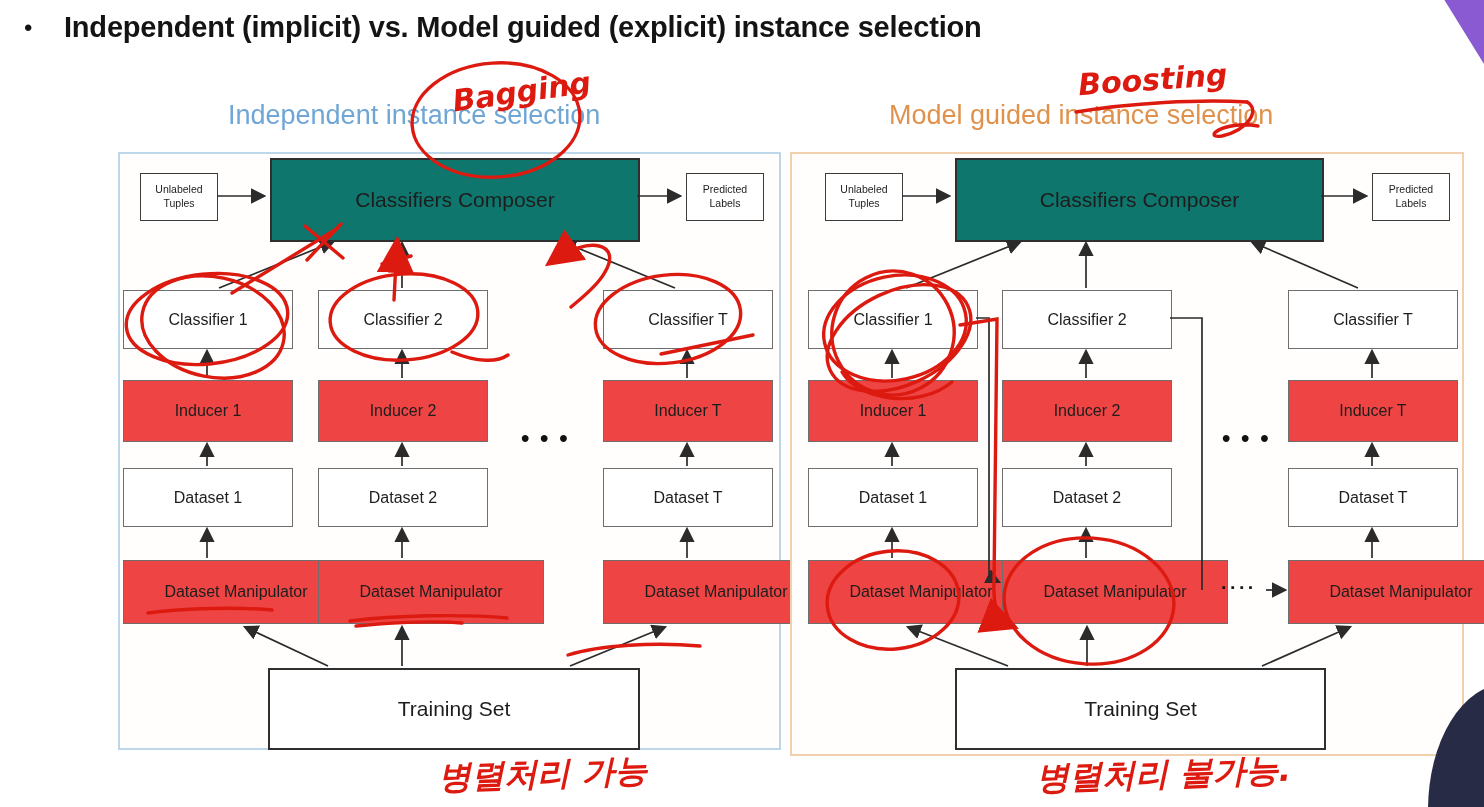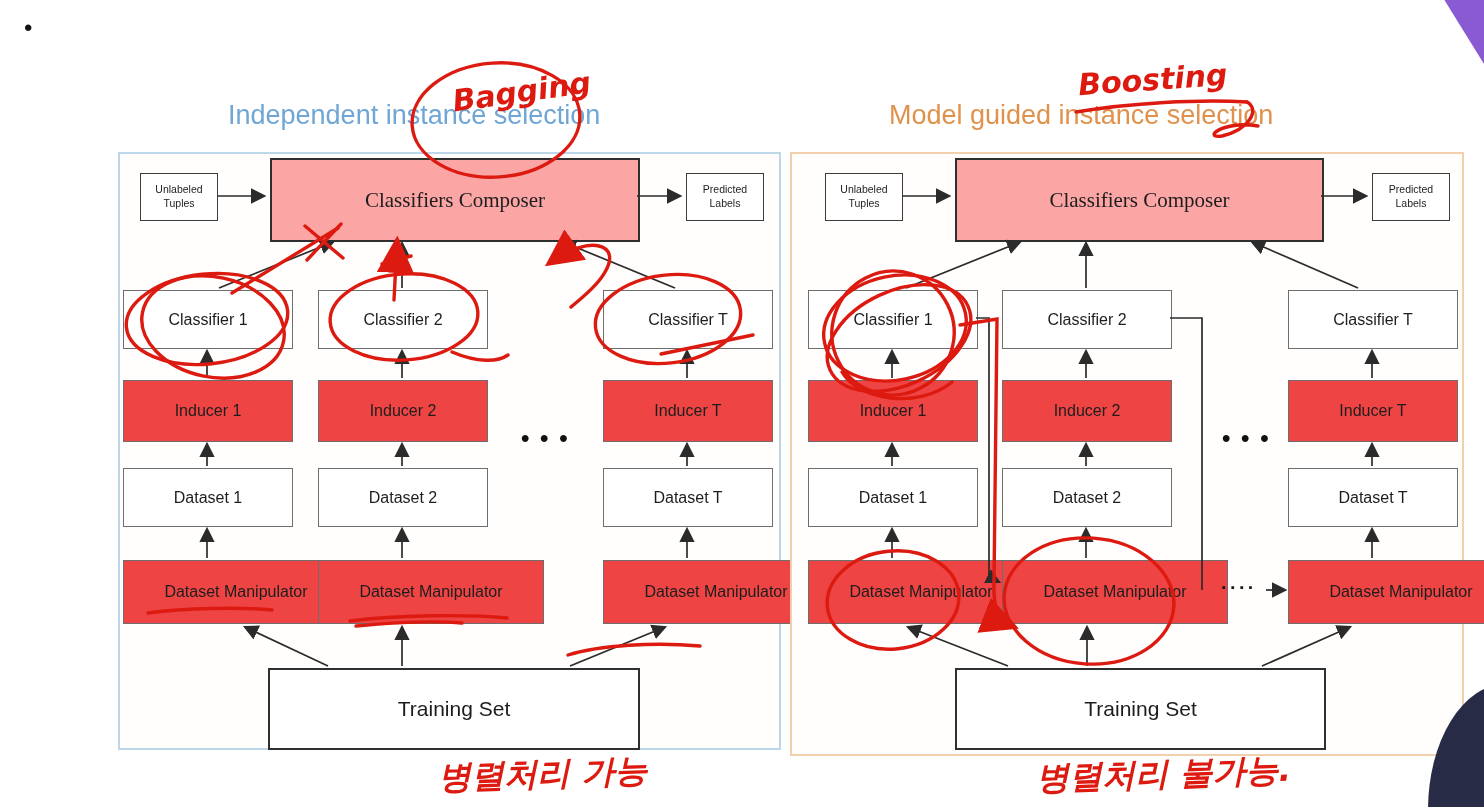--- a/index.html
+++ b/index.html
@@ -10,36 +10,37 @@
   .bullet{font-size:24px;color:#141414;}
   .heading{font-size:27px;white-space:nowrap;}
   .panel{position:absolute;background:#fffefd;}
   .panel.left{border:2px solid #bdd7ea;}
   .panel.right{border:2px solid #f3d0ad;}
   .box{position:absolute;display:flex;align-items:center;justify-content:center;text-align:center;
        background:#ffffff;border:1.5px solid #6e6e6e;color:#1d1d1d;font-size:16px;line-height:1.25;}
   .box.gray{background:#ef4444;}
   .box.small{font-size:10.5px;border:1.5px solid #3c3c3c;line-height:1.3;}
   .box.big{font-size:21px;border:2px solid #2f2f2f;}
-  .box.composer{background:#fca5a5;font-family:Liberation Serif, serif;}
+  .box.composer{background:#0f766e;}
   .ellipsis{position:absolute;color:#111;font-weight:bold;white-space:nowrap;}
   .hand{position:absolute;color:#dc1a10;font-style:italic;font-weight:600;white-space:nowrap;
         font-family:"DejaVu Sans",sans-serif;}
   svg.overlay{position:absolute;left:0;top:0;pointer-events:none;}
   .corner{position:absolute;left:1440px;top:0;width:44px;height:64px;background:#8a5ad2;
           clip-path:polygon(10% 0,100% 0,100% 100%);}
   .person{position:absolute;left:1428px;top:684px;width:78px;height:130px;background:#282b46;
           border-top-left-radius:78px 126px;}
 </style>
 </head>
 <body>
 
 <div id="slide">
 
   <div class="abs bullet" style="left:24px;top:14px;">•</div>
+  <div class="abs title" style="left:64px;top:11px;">Independent (implicit) vs. Model guided (explicit) instance selection</div>
 
   <div class="abs heading" style="left:228px;top:100px;color:#6fa6d6;">Independent instance selection</div>
   <div class="abs heading" style="left:889px;top:100px;color:#e0914b;">Model guided instance selection</div>
 
   <div class="panel left" style="left:118px;top:152px;width:659px;height:594px;"></div>
   <div class="box small" style="left:140px;top:173px;width:76px;height:46px;">Unlabeled Tuples</div>
   <div class="box composer big" style="left:270px;top:158px;width:366px;height:80px;">Classifiers Composer</div>
   <div class="box small" style="left:686px;top:173px;width:76px;height:46px;">Predicted Labels</div>
 
   <div class="box" style="left:123px;top:290px;width:168px;height:57px;">Classifier 1</div>

